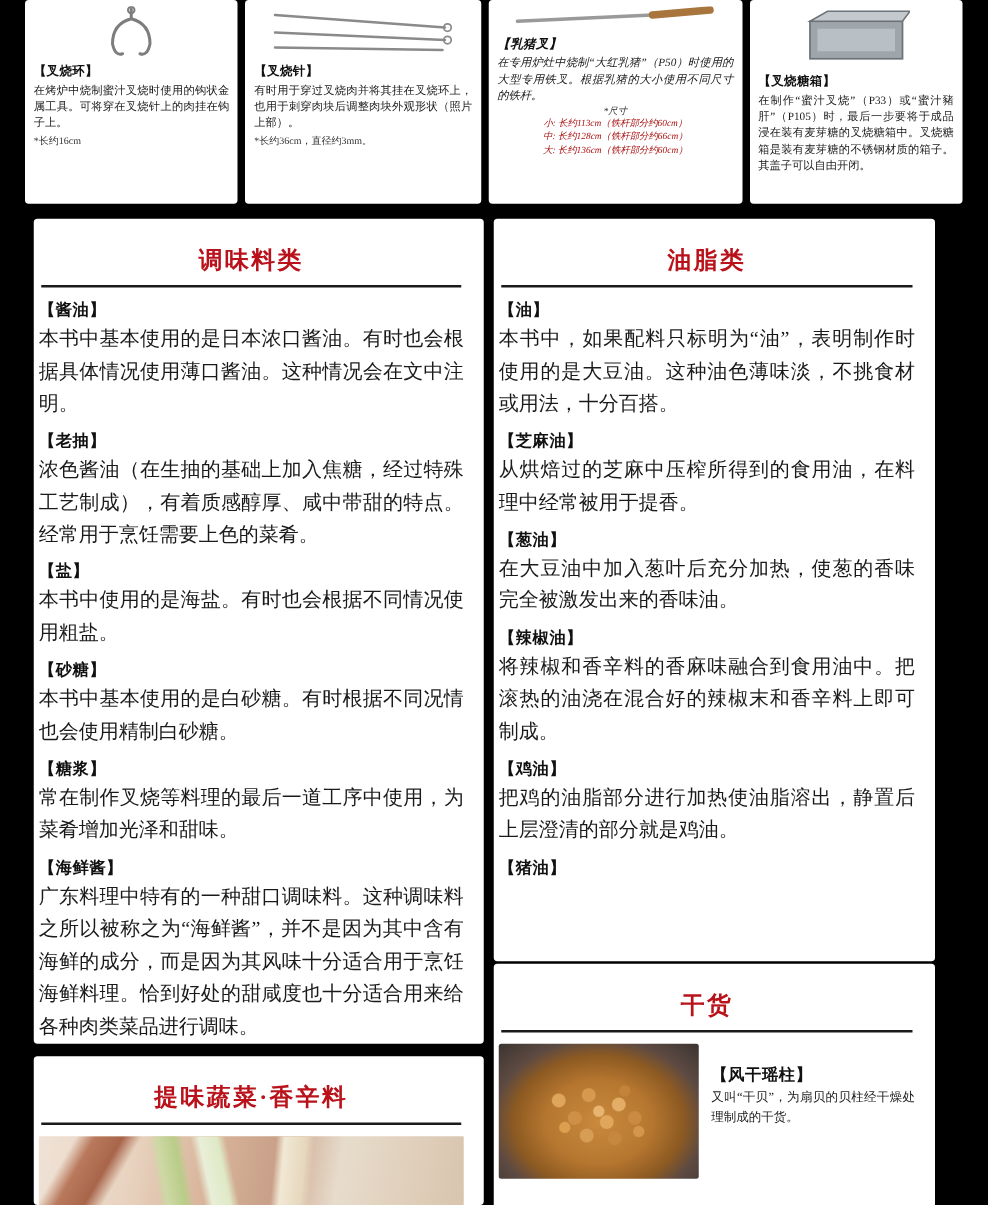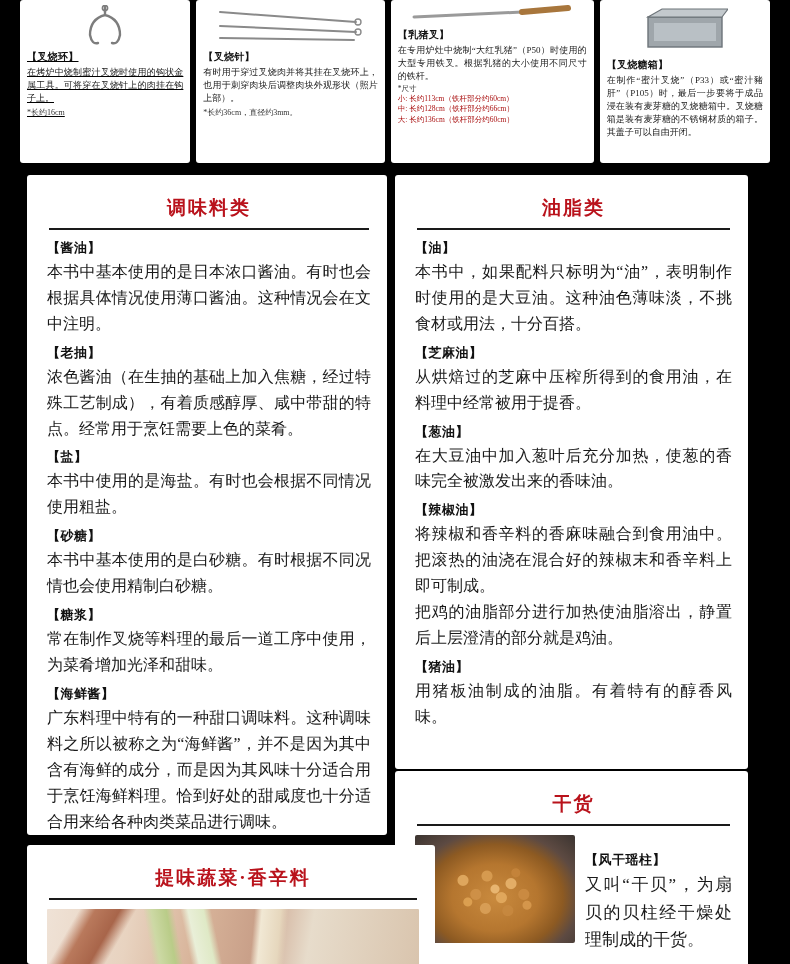--- a/index.html
+++ b/index.html
@@ -23,23 +23,23 @@
     gap: 6px;
     padding: 0 20px;
   }
   .tool-card {
     background: #fff;
     border-radius: 3px;
     position: relative;
     padding: 4px 7px 6px 7px;
     overflow: hidden;
   }
-  .tool-card.c1 { width: 178px; text-decoration: underline; }
+  .tool-card.c1 { width: 178px; }
   .tool-card.c2 { width: 197px; }
-  .tool-card.c3 { width: 212px; }
+  .tool-card.c3 { width: 212px; font-style: italic; }
   .tool-card.c4 { width: 178px; }
 
   .tool-img {
     width: 100%;
     height: 44px;
     display: flex;
     align-items: center;
     justify-content: center;
     margin-bottom: 2px;
   }
@@ -62,29 +62,30 @@
     font-size: 8px;
     line-height: 1.4;
     color: #333;
     margin-top: 2px;
   }
   .tool-sizes {
     font-size: 7.5px;
     line-height: 1.35;
     color: #a11;
     margin-top: 1px;
+    text-align: center;
   }
   .tool-sizes .sz-h { color: #333; }
 
   
   .panel {
     position: absolute;
     background: #fff;
     border-radius: 3px;
-    padding: 14px 16px 12px 20px;
+    padding: 14px 16px 12px 4px;
   }
   .panel-title {
     text-align: center;
     color: #b9121b;
     font-size: 19px;
     font-weight: bold;
     letter-spacing: 2px;
     padding-bottom: 7px;
     border-bottom: 2px solid #1a1a1a;
     margin: 6px 2px 9px 2px;
@@ -100,21 +101,21 @@
     font-size: 16px;
     line-height: 1.62;
     color: #1a1a1a;
     text-align: justify;
     margin: 0;
   }
 
   #panel-seasoning { left: 27px; top: 175px; width: 360px; height: 660px; }
   #panel-oils      { left: 395px; top: 175px; width: 353px; height: 594px; }
   #panel-dried     { left: 395px; top: 771px; width: 353px; height: 231px; }
-  #panel-veg       { left: 27px; top: 845px; width: 408px; height: 119px; overflow: hidden; }
+  #panel-veg       { left: 27px; top: 845px; width: 360px; height: 119px; overflow: hidden; }
 
   
   .dried-wrap { display: flex; gap: 10px; margin-top: 4px; }
   .dried-photo {
     width: 160px; height: 108px;
     border-radius: 2px;
     flex: 0 0 auto;
     background:
       radial-gradient(ellipse at 50% 58%, #c98a3e 0%, #b5762f 38%, #8d5a22 60%, #5d4a42 75%, #3b3430 100%);
     position: relative;
@@ -133,21 +134,21 @@
       radial-gradient(circle at 44% 68%, #d89f57 0 5px, transparent 6px),
       radial-gradient(circle at 58% 70%, #c78840 0 5px, transparent 6px),
       radial-gradient(circle at 33% 62%, #dda253 0 4px, transparent 5px),
       radial-gradient(circle at 70% 65%, #d5984d 0 4px, transparent 5px),
       radial-gradient(circle at 50% 50%, #eab873 0 4px, transparent 5px),
       radial-gradient(circle at 63% 35%, #c4843c 0 4px, transparent 5px);
     opacity: .95;
   }
   .dried-text { flex: 1 1 auto; }
   .dried-text .entry-title { margin-top: 16px; }
-  .dried-text .entry-body { font-size: 17px; }
+  .dried-text .entry-body { font-size: 10px; }
 
   
   .veg-photo {
     width: 100%;
     height: 64px;
     margin-top: 4px;
     background:
       linear-gradient(100deg, #efe2d6 0%, #e8d3c0 22%, #d8b49a 40%, #c9a089 55%, #e7dccb 70%, #d9c4ad 100%);
     position: relative;
     overflow: hidden;
@@ -262,24 +263,24 @@
 
   <div class="entry-title">【芝麻油】</div>
   <p class="entry-body">从烘焙过的芝麻中压榨所得到的食用油，在料理中经常被用于提香。</p>
 
   <div class="entry-title">【葱油】</div>
   <p class="entry-body">在大豆油中加入葱叶后充分加热，使葱的香味完全被激发出来的香味油。</p>
 
   <div class="entry-title">【辣椒油】</div>
   <p class="entry-body">将辣椒和香辛料的香麻味融合到食用油中。把滚热的油浇在混合好的辣椒末和香辛料上即可制成。</p>
 
+  <div class="entry-title">【鸡油】</div>
   <p class="entry-body">把鸡的油脂部分进行加热使油脂溶出，静置后上层澄清的部分就是鸡油。</p>
 
   <div class="entry-title">【猪油】</div>
-  <p class="entry-body">用猪板油制成的油脂。有着特有的醇香风味。</p>
 </div>
 
 <div class="panel" id="panel-dried">
   <div class="panel-title">干货</div>
   <div class="dried-wrap">
     <div class="dried-photo"></div>
     <div class="dried-text">
       <div class="entry-title">【风干瑶柱】</div>
       <p class="entry-body">又叫“干贝”，为扇贝的贝柱经干燥处理制成的干货。</p>
     </div>

